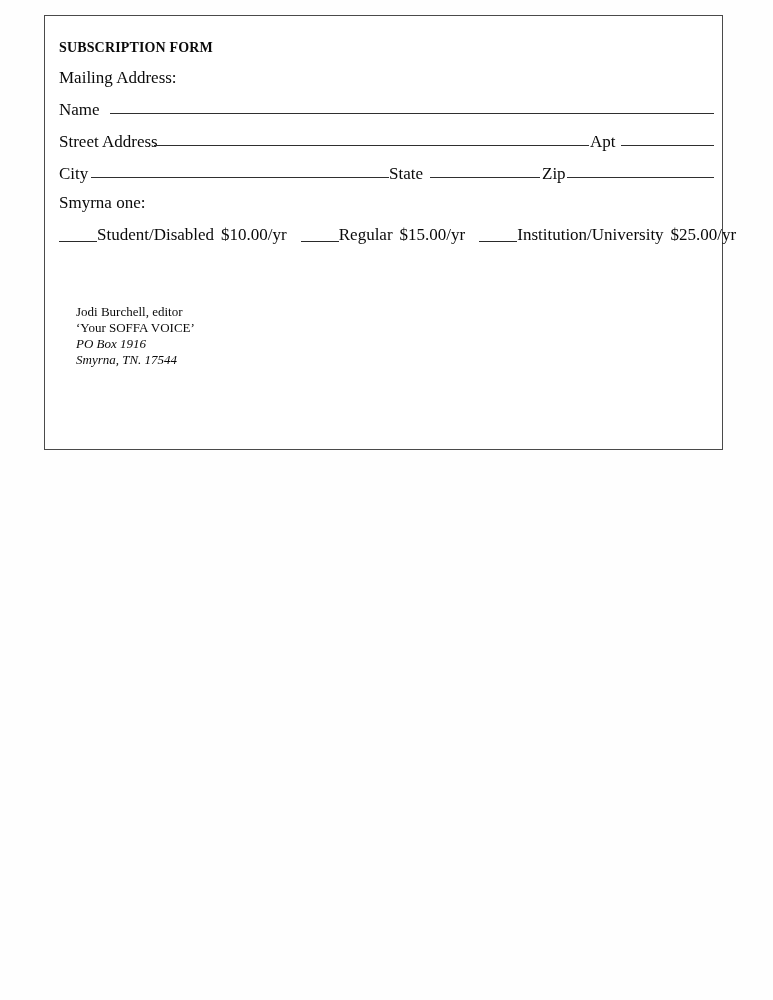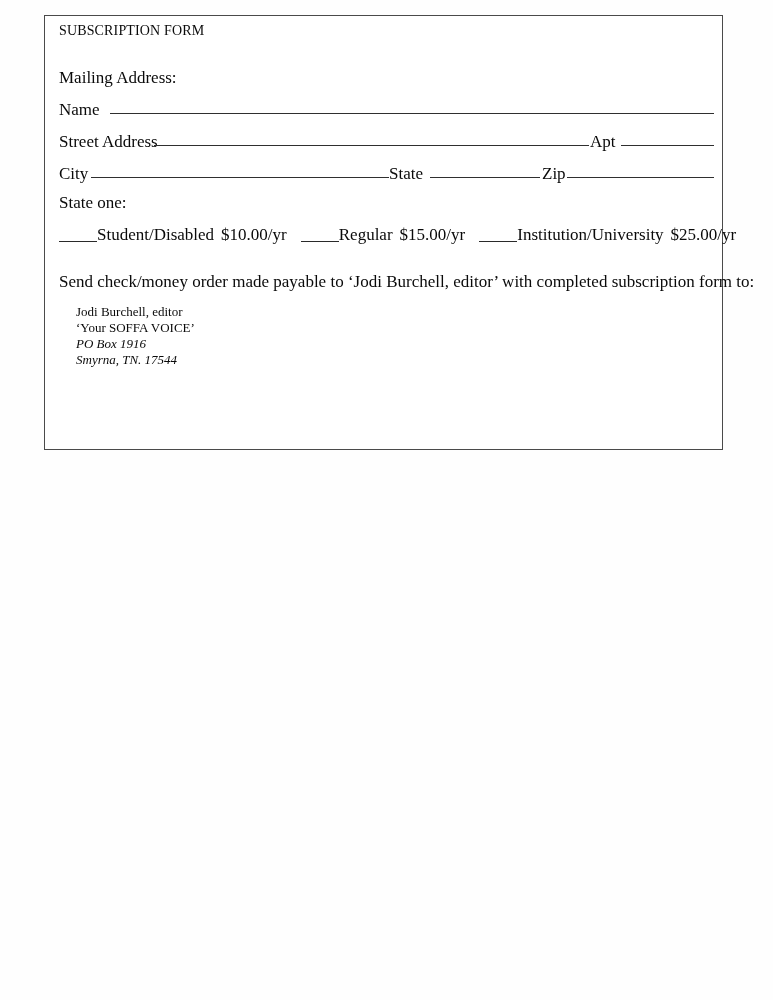--- a/index.html
+++ b/index.html
@@ -102,46 +102,45 @@
   .opt-gap-sm { display: inline-block; width: 7px; }
 </style>
 </head>
 <body>
 
 <div class="page">
 
   <div class="form-box">
     <div class="inner">
 
-      <div class="row title" style="top:8px;">SUBSCRIPTION FORM</div>
+      <div class="row title" style="top:25px;font-weight:bold;">SUBSCRIPTION FORM</div>
 
       <div class="row label" style="top:53px;">Mailing Address:</div>
 
       <div class="row label" style="top:85px;text-align:center;">Name</div>
       <div class="rule" style="left:51px; top:97px; width:604px;"></div>
 
       <div class="row label" style="top:117px;">Street Address</div>
       <div class="rule" style="left:95px; top:129px; width:435px;"></div>
       <div class="row label" style="left:531px; top:117px;">Apt</div>
       <div class="rule" style="left:562px; top:129px; width:93px;"></div>
 
       <div class="row label" style="top:149px;">City</div>
       <div class="rule" style="left:32px; top:161px; width:298px;"></div>
       <div class="row label" style="left:330px; top:149px;">State</div>
       <div class="rule" style="left:371px; top:161px; width:110px;"></div>
       <div class="row label" style="left:483px; top:149px;">Zip</div>
       <div class="rule" style="left:508px; top:161px; width:147px;"></div>
 
-      <div class="row label" style="top:178px;">State one:</div>
+      <div class="row label" style="top:178px;">Smyrna one:</div>
 
       <div class="row label" style="top:210px;">
         <span class="blank w38"></span><span>Student/Disabled</span><span class="opt-gap-sm"></span><span>$10.00/yr</span><span class="opt-gap"></span><span class="blank w38"></span><span>Regular</span><span class="opt-gap-sm"></span><span>$15.00/yr</span><span class="opt-gap"></span><span class="blank w38"></span><span>Institution/University</span><span class="opt-gap-sm"></span><span>$25.00/yr</span>
       </div>
 
-      <div class="row label" style="top:257px;">Send check/money order made payable to ‘Jodi Burchell, editor’ with completed subscription form to:</div>
 
       <div class="block" style="top:288px;">Jodi Burchell, editor</div>
       <div class="block" style="top:304px;">‘Your SOFFA VOICE’</div>
       <div class="block italic" style="top:320px;">PO Box 1916</div>
       <div class="block italic" style="top:336px;">Smyrna, TN. 17544</div>
 
 
     </div>
   </div>
 

